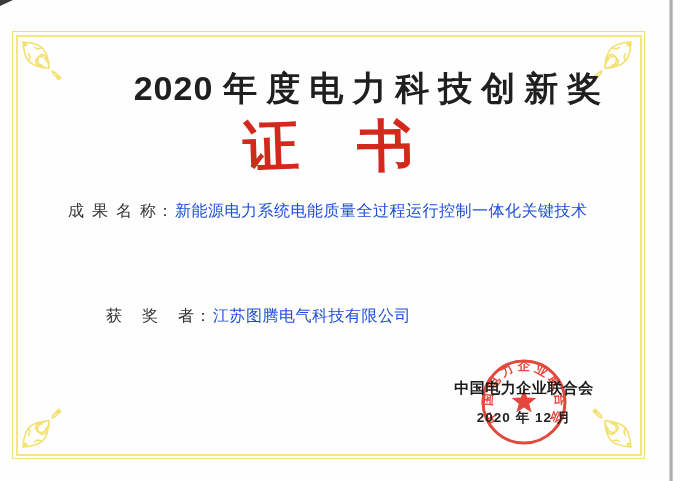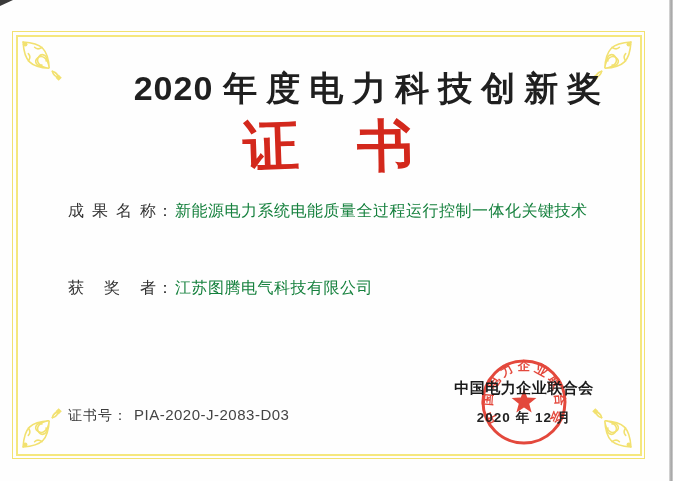--- a/index.html
+++ b/index.html
@@ -54,27 +54,27 @@
     font-size:56px;line-height:62px;white-space:nowrap;
   }
   .heading .hc1{margin-right:58px;transform:rotate(-2deg);display:inline-block;}
   .heading .hc2{transform:rotate(-1deg);display:inline-block;}
 
   
   .field{
     position:absolute;left:68px;white-space:nowrap;
     color:#2e2e2e;font-size:16px;line-height:22px;
   }
-  .f1{top:200px;} .f2{top:246px;} .f3{top:277px;}
+  .f1{top:200px;} .f2{top:246px;} .f3{top:305px;margin-left:38px;}
   .flabel{
     display:inline-block;width:88px;vertical-align:bottom;
     text-align:justify;text-align-last:justify;color:#333;font-family:Liberation Serif, serif;
   }
   .fcolon{display:inline-block;margin:0 2px 0 1px;color:#333;}
-  .fvalue{color:#15803d;letter-spacing:.5px;font-weight:500;}
+  .fvalue{color:#1d4ed8;letter-spacing:.5px;font-weight:500;}
 
   
   .certno{
     position:absolute;left:68px;top:406px;white-space:nowrap;
     font-size:14px;color:#3c3c3c;letter-spacing:1px;
   }
   .certno .num{font-size:15px;letter-spacing:.5px;color:#444;margin-left:6px;}
 
   
   .seal{position:absolute;left:478px;top:356px;width:92px;height:92px;opacity:.93;}
@@ -163,23 +163,20 @@
     <span class="hc1">证</span><span class="hc2">书</span>
   </div>
 
   <div class="field f1">
     <span class="flabel">成果名称</span><span class="fcolon">：</span><span class="fvalue">新能源电力系统电能质量全过程运行控制一体化关键技术</span>
   </div>
   <div class="field f3">
     <span class="flabel">获奖者</span><span class="fcolon">：</span><span class="fvalue">江苏图腾电气科技有限公司</span>
   </div>
 
-  <div class="certno">
-    <span>证书号：</span><span class="num">PIA-2020-J-2083-D03</span>
-  </div>
 
   <svg class="seal" viewBox="0 0 92 92">
     <circle cx="46" cy="46" r="41" fill="none" stroke="#e23b2e" stroke-width="3"></circle>
     <path fill="#e23b2e" d="M46 33 l3.23 8.55 9.13 0.43 -7.13 5.72 2.41 8.82 -7.64 -5.02 -7.64 5.02 2.41 -8.82 -7.13 -5.72 9.13 -0.43 Z"></path>
     <defs>
       <path id="sealArc" d="M 19.8 64.4 A 32 32 0 1 1 72.2 64.4" fill="none"></path>
     </defs>
     <text font-size="12.5" font-weight="700" fill="#e23b2e" font-family="Liberation Sans, sans-serif">
       <textPath href="#sealArc" startOffset="50%" text-anchor="middle" textLength="140">中国电力企业联合会</textPath>
     </text>

